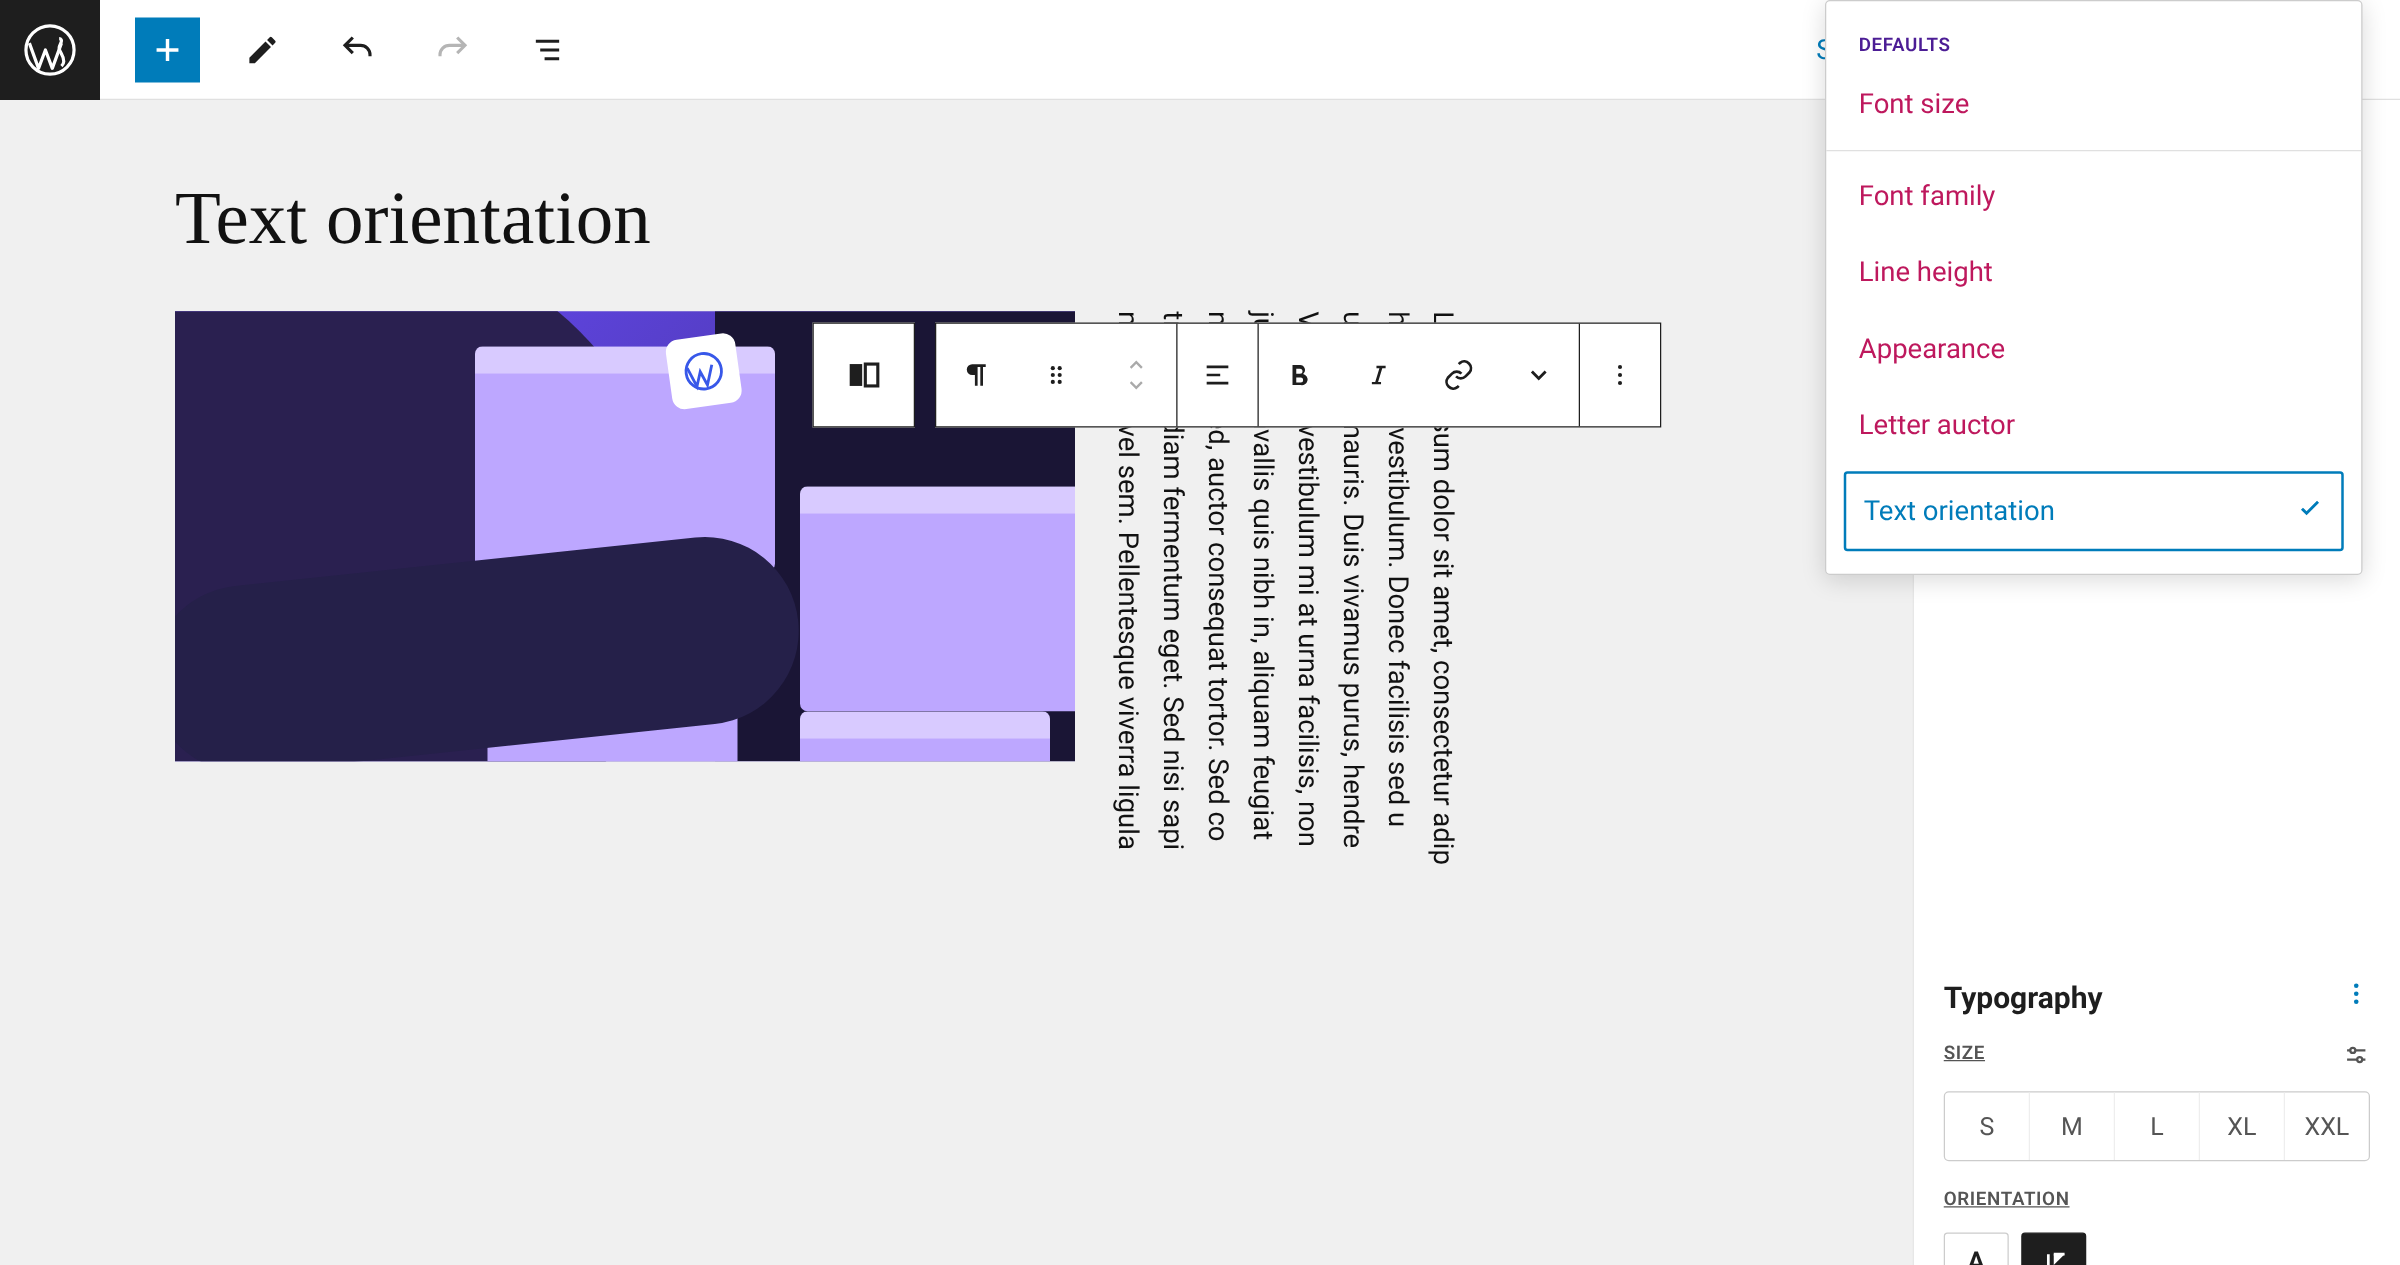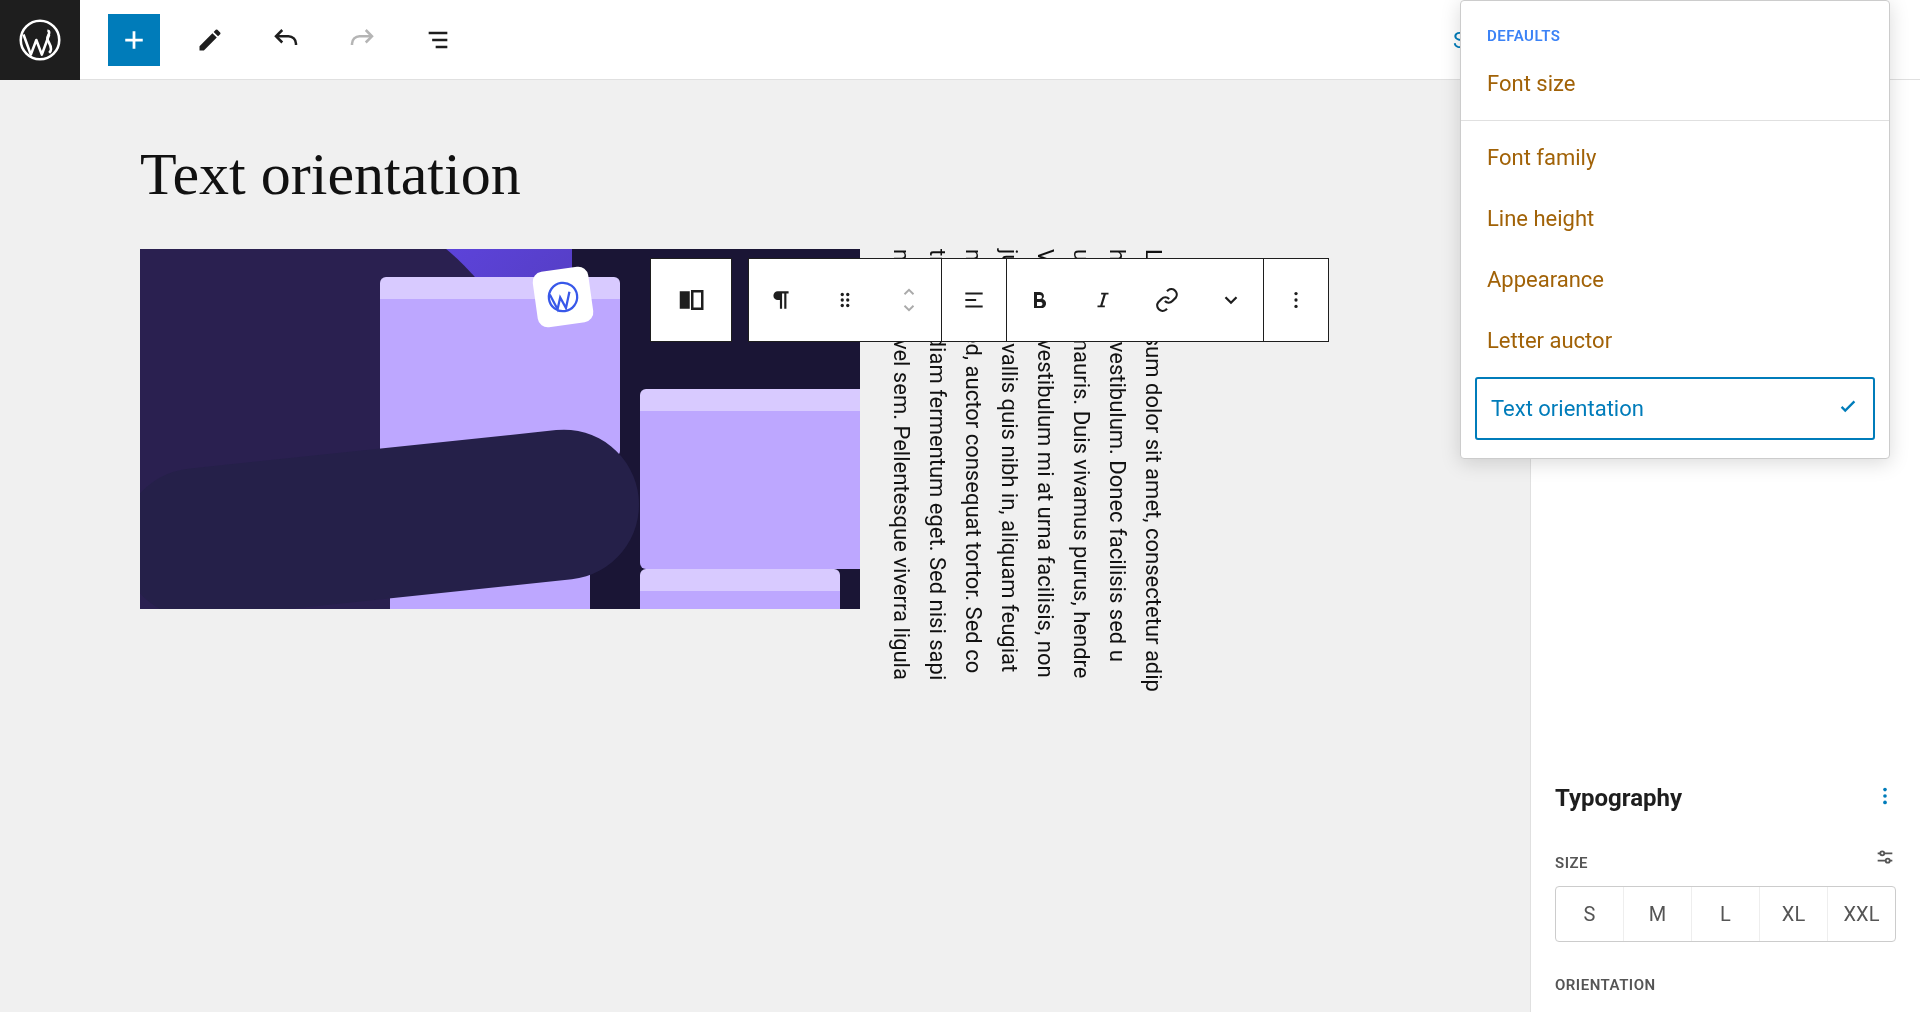--- a/index.html
+++ b/index.html
@@ -39,32 +39,32 @@
   .bt-first{border:1px solid #1e1e1e;height:84px;width:82px;margin-right:14px;display:flex;align-items:center;justify-content:center;background:#fff;}
   .bt-btn{width:64px;height:82px;display:flex;align-items:center;justify-content:center;color:#1e1e1e;}
   .bt-stack{display:flex;flex-direction:column;justify-content:center;gap:4px;}
 
   
   .sidebar{position:absolute;top:80px;right:0;bottom:0;width:390px;background:#fff;border-left:1px solid #e0e0e0;padding:20px 0 0 0;overflow:hidden;}
   .sb-letter{font-size:24px;font-weight:700;margin-left:24px;color:#1e1e1e;}
   .typo-row{display:flex;align-items:center;justify-content:space-between;padding:0 24px;margin-top:380px;}
   .typo-title{font-size:24px;font-weight:700;}
   .typo-dots{color:#007cba;font-size:22px;}
-  .sb-label{font-size:15px;font-weight:600;color:#555;letter-spacing:0.5px;text-transform:uppercase;margin:34px 24px 14px;display:flex;justify-content:space-between;align-items:flex-end;}
+  .sb-label{font-size:15px;font-weight:600;color:#555;letter-spacing:0.5px;text-transform:uppercase;margin:21px 24px 14px;display:flex;justify-content:space-between;align-items:flex-start;text-decoration:underline;}
   .size-row{margin:0 24px;display:flex;border:1px solid #ccc;border-radius:4px;height:56px;}
   .size-btn{flex:1;display:flex;align-items:center;justify-content:center;font-size:20px;color:#555;border-right:1px solid #eee;}
   .size-btn:last-child{border-right:none;}
   .orient-row{margin:18px 24px 0;display:flex;gap:10px;}
   .orient-btn{width:52px;height:52px;border:1px solid #ccc;border-radius:3px;display:flex;align-items:center;justify-content:center;font-size:22px;}
   .orient-btn.active{background:#1e1e1e;color:#fff;border-color:#1e1e1e;}
 
   
   .popover{position:absolute;top:0;right:30px;width:430px;background:#fff;border:1px solid #ccc;border-radius:4px;box-shadow:0 4px 20px rgba(0,0,0,0.15);z-index:30;padding:8px 0 12px;}
-  .pop-section{font-size:15px;font-weight:600;color:#3b82f6;letter-spacing:0.5px;padding:18px 26px 8px;}
-  .pop-item{font-size:22px;color:#a16207;padding:18px 26px;cursor:pointer;display:flex;align-items:center;justify-content:space-between;}
+  .pop-section{font-size:15px;font-weight:600;color:#4c1d95;letter-spacing:0.5px;padding:18px 26px 8px;}
+  .pop-item{font-size:22px;color:#be185d;padding:18px 26px;cursor:pointer;display:flex;align-items:center;justify-content:space-between;}
   .pop-div{height:1px;background:#e0e0e0;margin:6px 0;}
   .pop-item.selected{margin:6px 14px;border:2px solid #007cba;border-radius:3px;color:#007cba;padding:16px 14px;}
   .check{color:#007cba;}
 </style>
 </head>
 <body>
 
 <div class="topbar">
   <div class="wp-logo">
     <svg width="44" height="44" viewBox="0 0 24 24" fill="none" stroke="currentColor" stroke-width="1.4">

